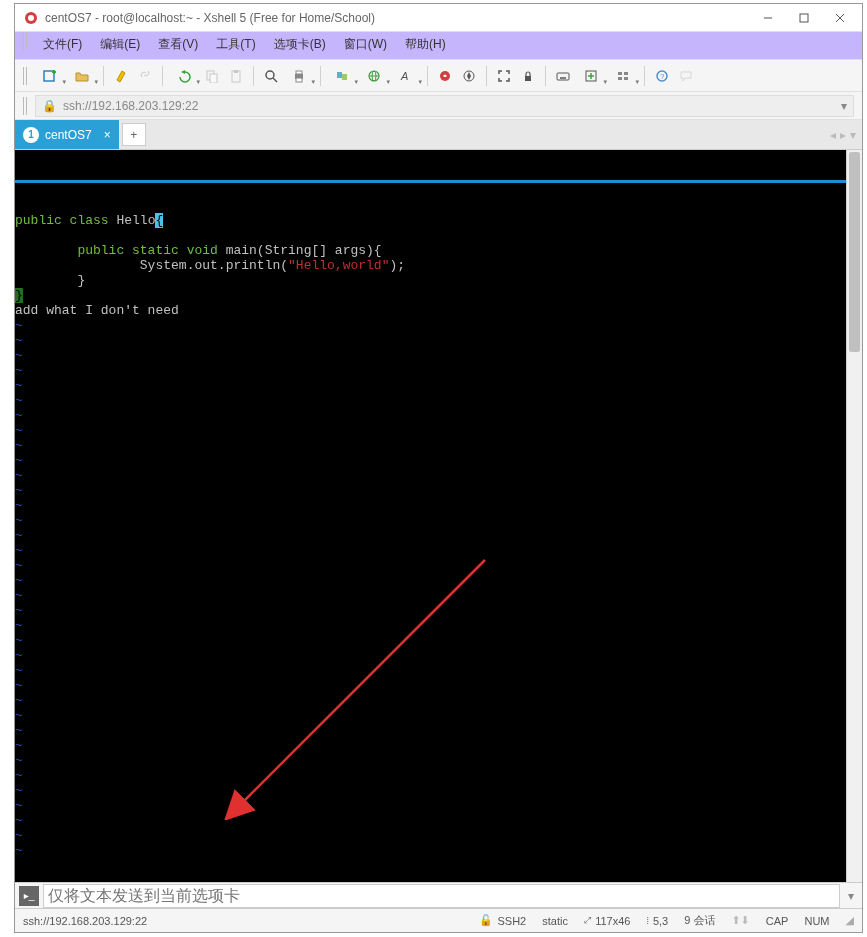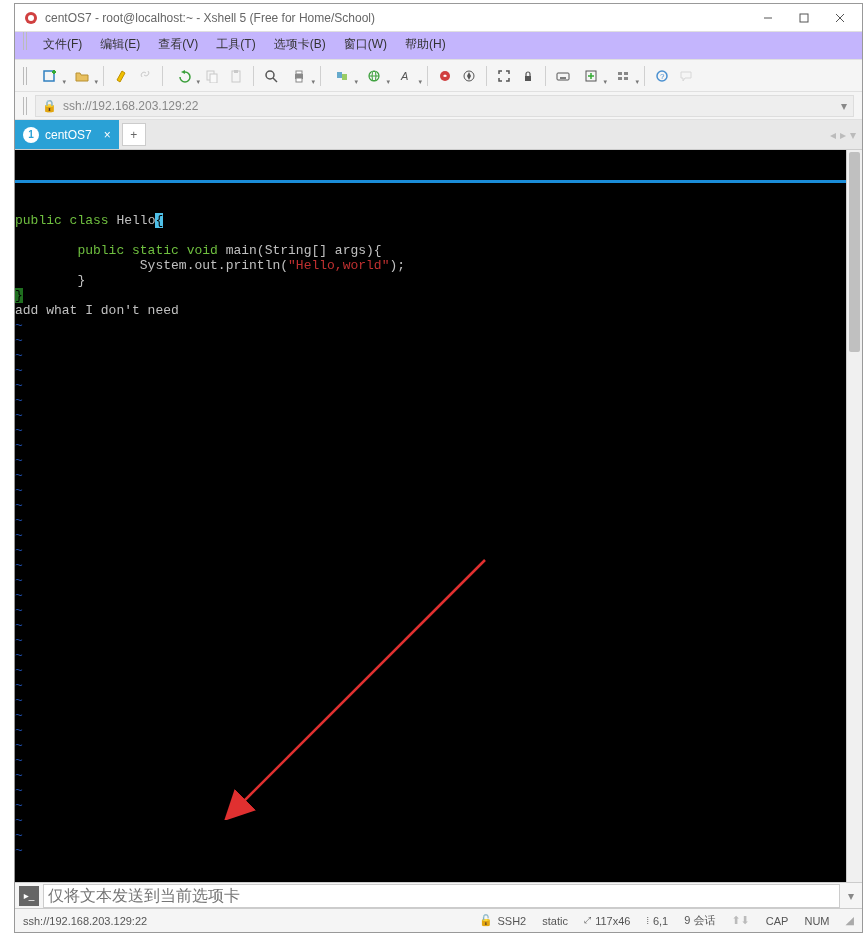--- a/index.html
+++ b/index.html
@@ -371,21 +371,21 @@
         <span>🔓</span>
         <span>SSH2</span>
       </span>
     <span class="seg">static</span>
     <span class="seg">
         <span style="font-size:9px">⤢</span> 
         <span>117x46</span>
       </span>
     <span class="seg">
         <span style="font-size:9px">⁞</span> 
-        <span>6,1</span>
+        <span>5,3</span>
       </span>
     <span class="seg">9 会话</span>
     <span class="seg updown">⬆⬇</span>
     <span class="seg">CAP</span>
     <span class="seg">NUM</span>
     <span style="color:#aaa">◢</span>
   </div>
 
 </div>
 

